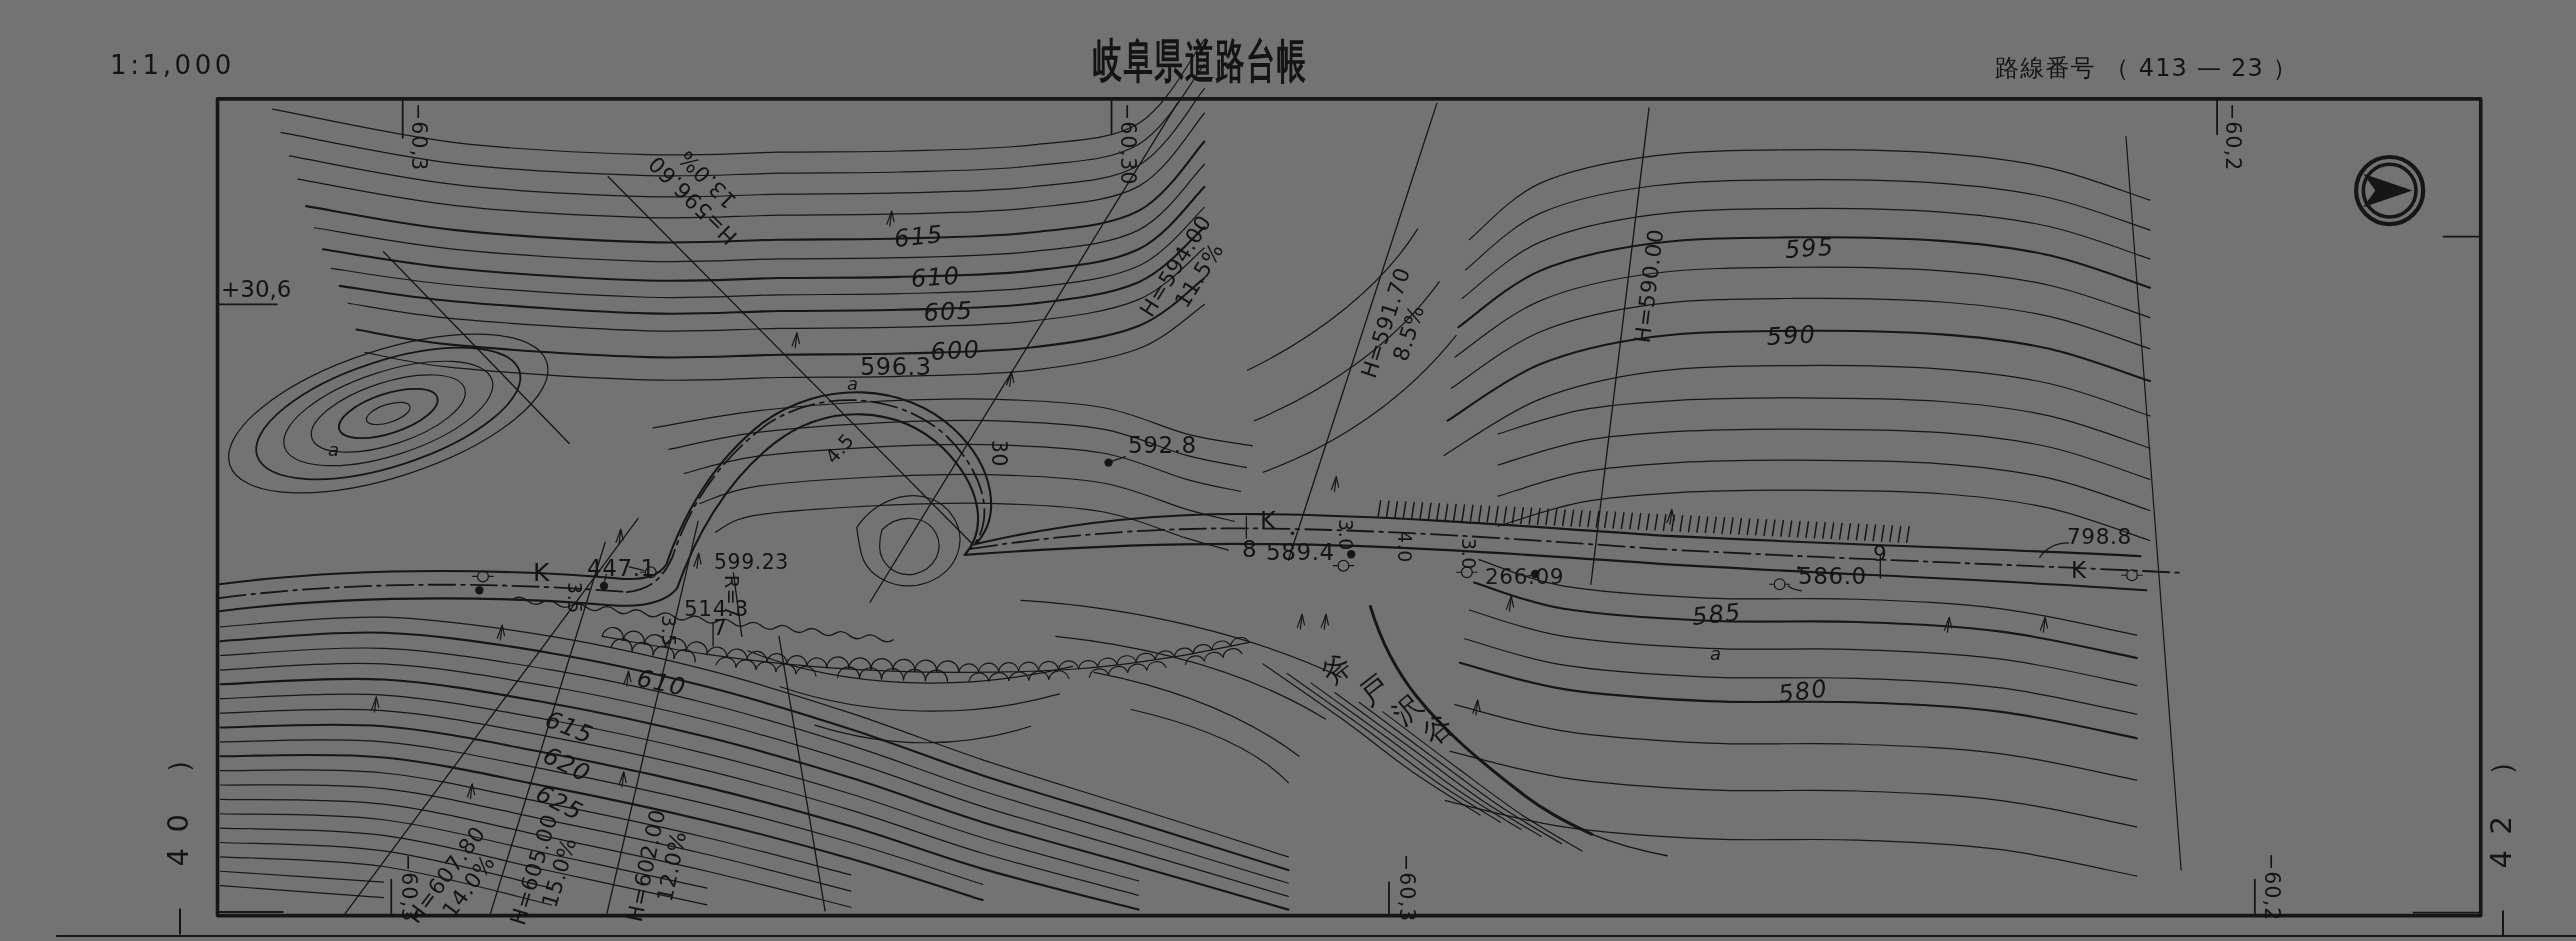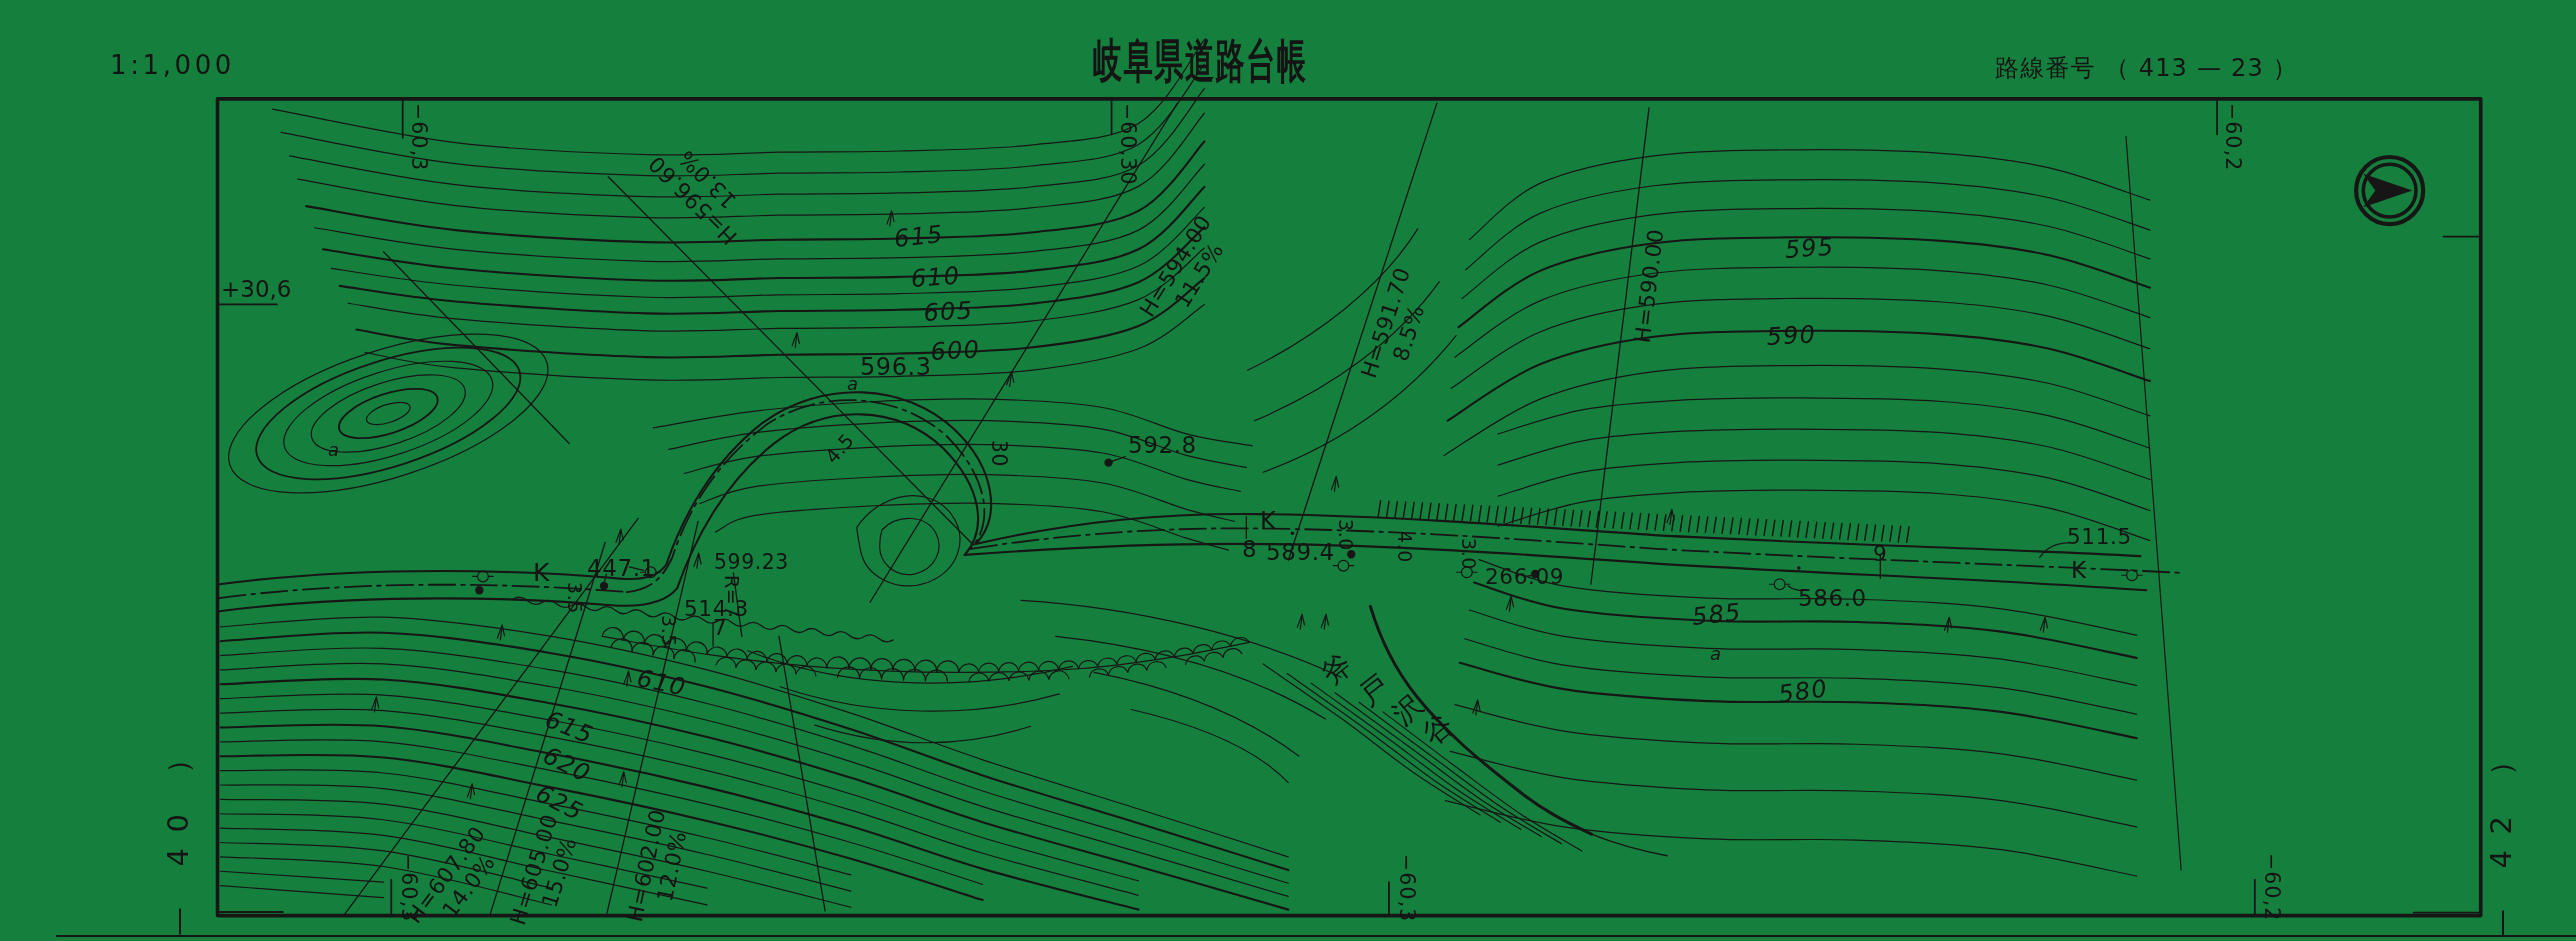--- a/index.html
+++ b/index.html
@@ -1,16 +1,16 @@
 <!DOCTYPE html>
 <html style="font-size:9.6px"><head>
 <meta charset="utf-8">
 <style>
   html,body{margin:0;padding:0;background:#e8e8e8;}
-  .sheet{position:relative;width:2576px;height:942px;background:#15803d;overflow:hidden;
+  .sheet{position:relative;width:2576px;height:942px;background:#737373;overflow:hidden;
          font-family:"DejaVu Sans","Liberation Sans",sans-serif;color:#141414;}
   .map-svg{position:absolute;left:0;top:0;width:2576px;height:942px;}
   .lbl{position:absolute;white-space:pre;transform-origin:0 0;line-height:1.05;}
   .num{font-size:23px;letter-spacing:0.6px;}
   .cnt{font-size:24px;font-style:italic;letter-spacing:1.2px;}
   .sec{font-size:21.6px;letter-spacing:0.6px;}
   .sec .g{margin-left:26px;margin-top:2.4px;}
   .grid{font-size:20.4px;letter-spacing:1.2px;}
 </style>
 </head>
@@ -387,22 +387,22 @@
   <div class="lbl cnt" style="transform:translate(550px,743px) rotate(26deg);">620</div>
   <div class="lbl cnt" style="transform:translate(543px,781px) rotate(27deg);">625</div>
 
   <div class="lbl num" style="left:832px;top:355px;font-size:24px;margin-left:28px;">596.3</div>
   <div class="lbl num" style="left:1128px;top:433px;">592.8</div>
   <div class="lbl num" style="left:587px;top:556px;">447.1</div>
   <div class="lbl num" style="left:714px;top:552px;font-size:20.4px;">599.23</div>
   <div class="lbl num" style="left:684px;top:598px;font-size:21.6px;">514.3</div>
   <div class="lbl num" style="left:1266px;top:540px;">589.4</div>
   <div class="lbl num" style="left:1485px;top:566px;font-size:21.6px;">266.09</div>
-  <div class="lbl num" style="left:1798px;top:586px;">586.0</div>
-  <div class="lbl num" style="left:2067px;top:526px;font-size:21.6px;">511.5</div>
+  <div class="lbl num" style="left:1798px;top:564px;">586.0</div>
+  <div class="lbl num" style="left:2067px;top:526px;font-size:21.6px;">798.8</div>
 
   <div class="lbl num" style="left:713px;top:617px;font-size:21.6px;">7</div>
   <div class="lbl num" style="left:1242px;top:537px;">8</div>
   <div class="lbl num" style="left:1873px;top:543px;font-size:21.6px;">9</div>
   <div class="lbl num" style="transform:translate(1009px,440px) rotate(90deg);font-size:20.4px;">30</div>
   <div class="lbl" style="left:533px;top:560px;font-size:25px;">K</div>
   <div class="lbl" style="left:1260px;top:509px;font-size:24px;">K</div>
   <div class="lbl" style="left:2071px;top:558px;font-size:23px;">K</div>
 
   <div class="lbl num" style="transform:translate(584px,582px) rotate(90deg);font-size:19px;">3.5</div>

